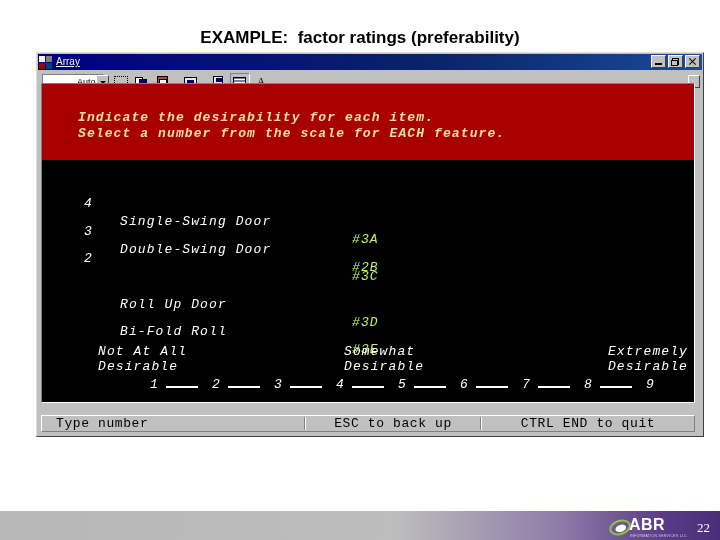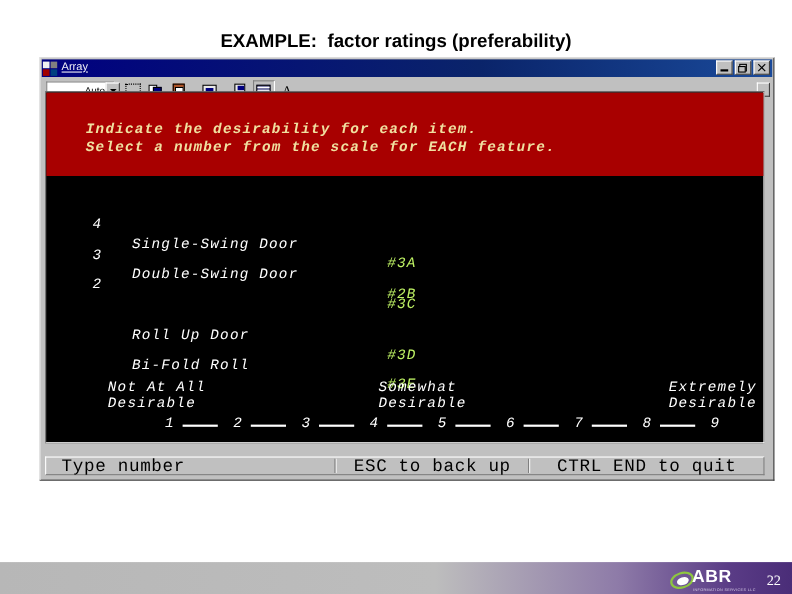--- a/index.html
+++ b/index.html
@@ -314,21 +314,21 @@
     border-top: 1px solid #ffffff;
     border-left: 1px solid #ffffff;
     border-right: 1px solid #808080;
     border-bottom: 1px solid #808080;
     box-sizing: border-box;
     display: flex;
     align-items: center;
   }
   .status-cell {
     font-family: "Liberation Mono", "DejaVu Sans Mono", monospace;
-    font-size: 16px;
+    font-size: 13px;
     color: #000000;
     letter-spacing: .6px;
     white-space: pre;
     text-align: center;
     position: relative;
   }
   .sc1 { width: 262px; text-align: left; padding-left: 14px; box-sizing: border-box; }
   .sc2 { width: 174px; }
   .sc3 { flex: 1; }
   .vdiv {

